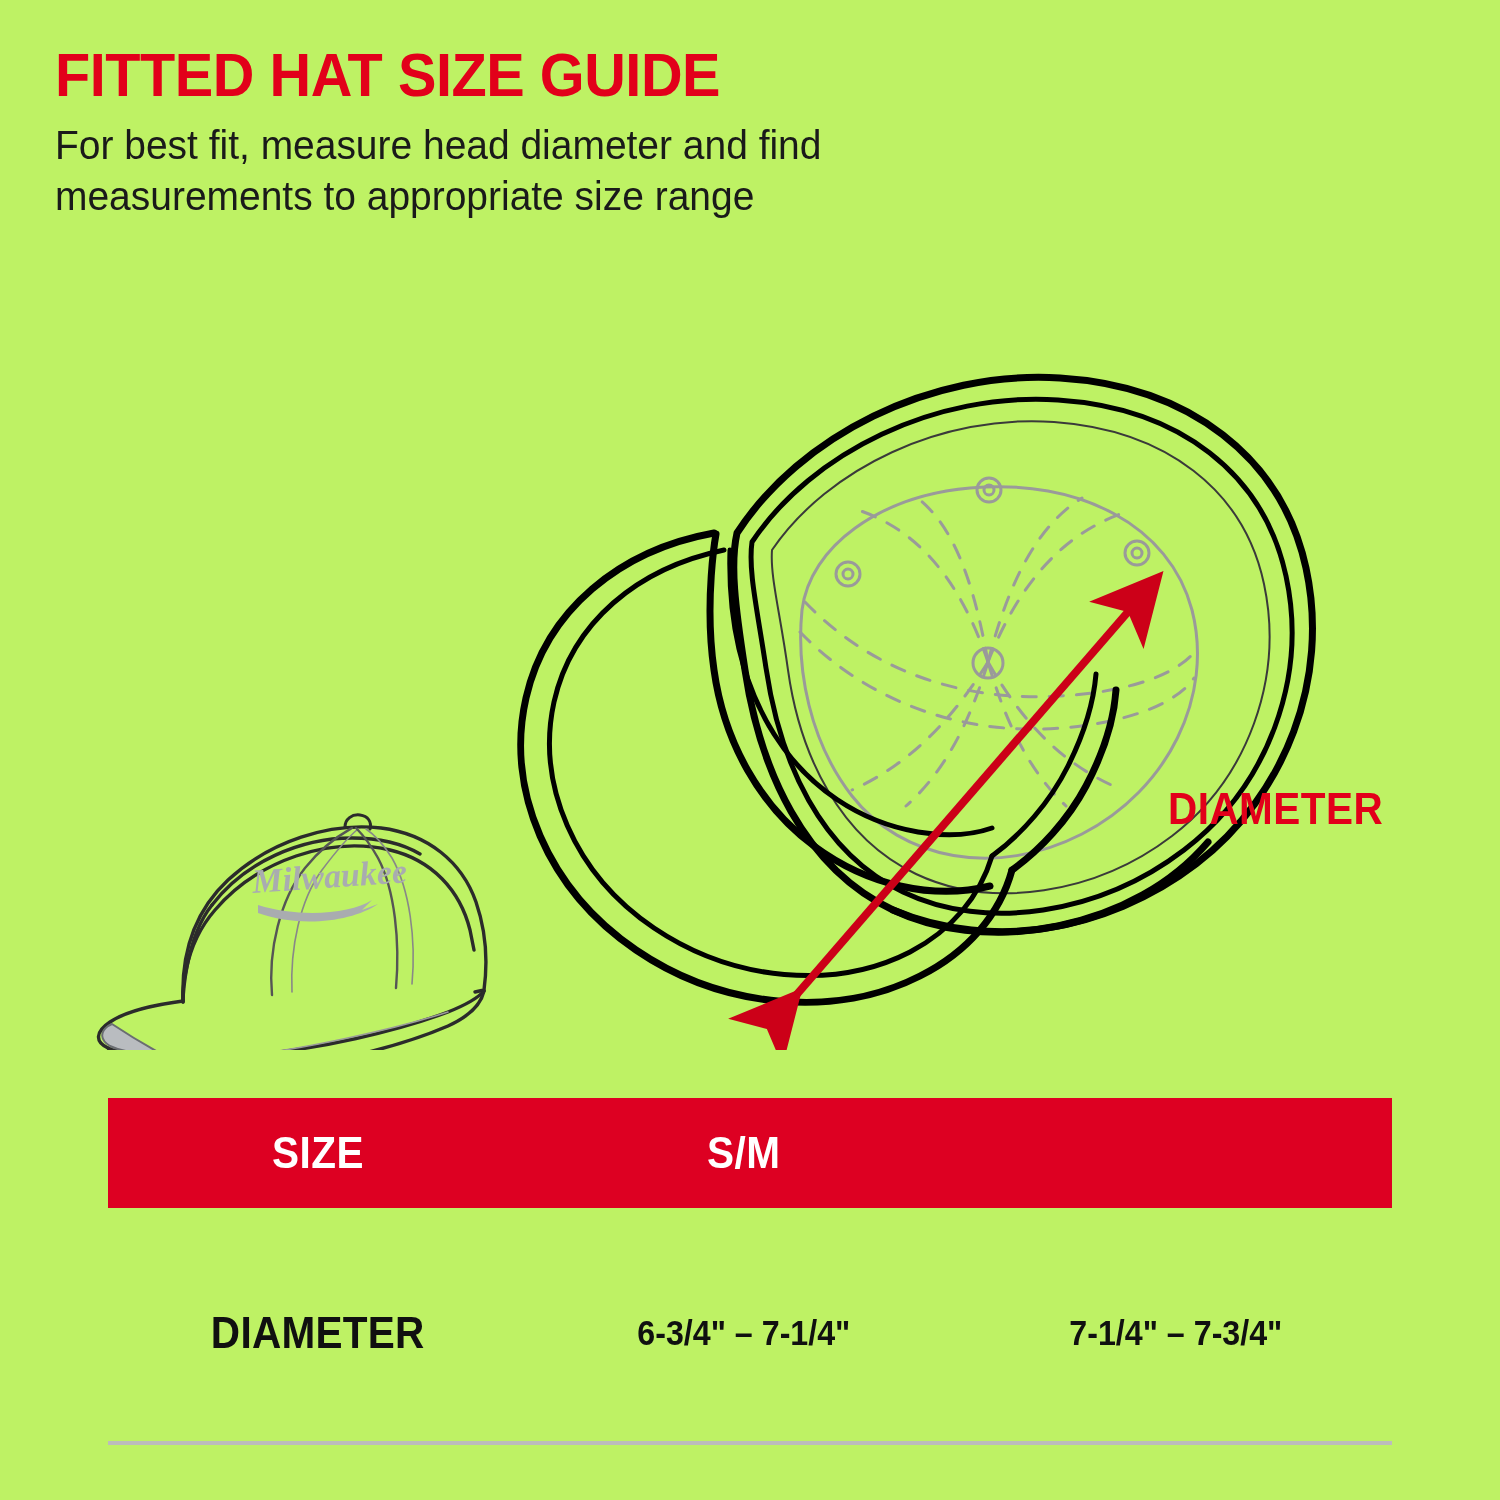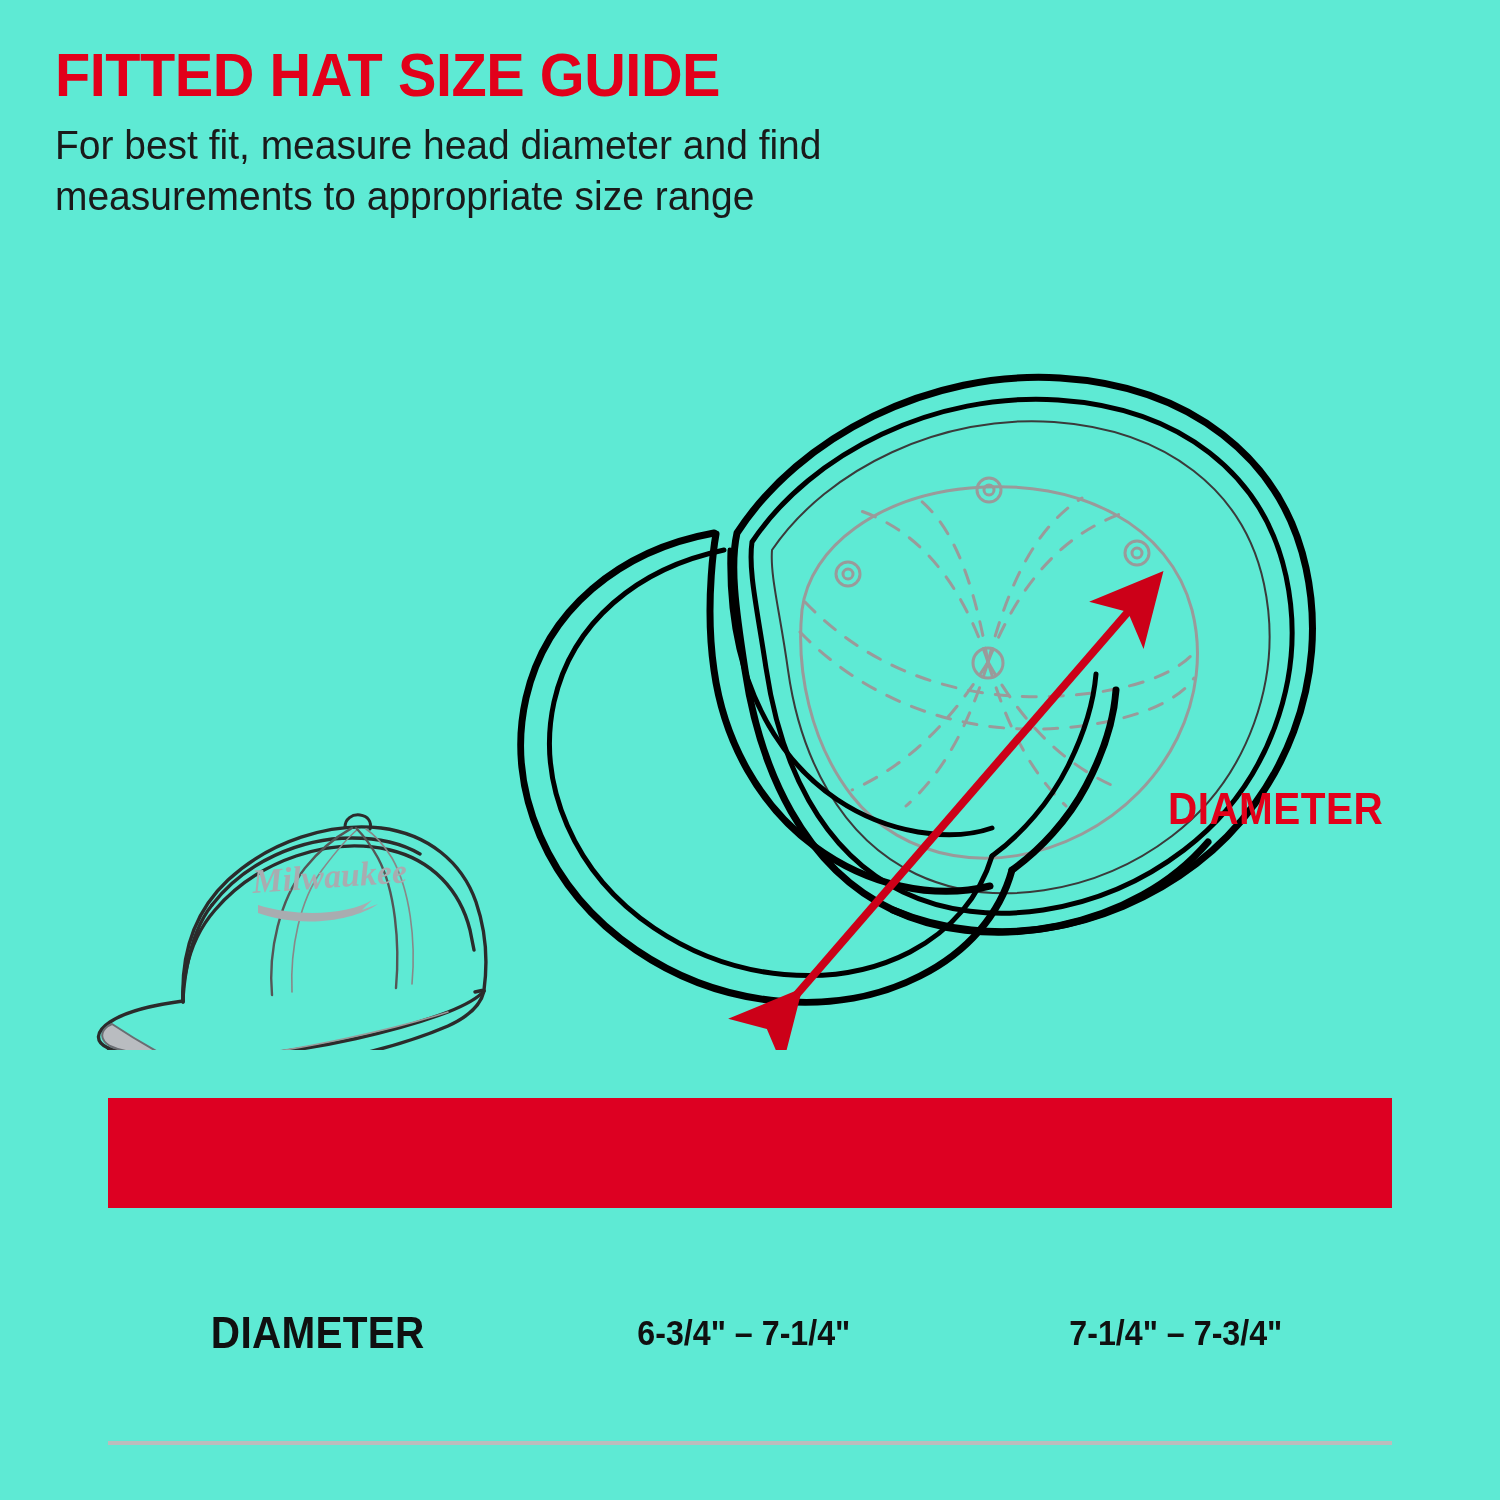--- a/index.html
+++ b/index.html
@@ -4,21 +4,21 @@
 <style>
   html, body {
     margin: 0;
     padding: 0;
     background: #ffffff;
   }
   #page {
     position: relative;
     width: 1500px;
     height: 1500px;
-    background: #5eead4;
+    background: #bef264;
     font-family: "Liberation Sans", sans-serif;
     overflow: hidden;
   }
 
   
   #header {
     position: absolute;
     left: 55px;
     top: 44px;
     width: 1000px;
@@ -264,20 +264,26 @@
 
       <line x1="792" y1="750" x2="1153" y2="333" stroke="#CC0018" stroke-width="8" marker-start="url(#arrowDown)" marker-end="url(#arrowUp)"></line>
     </svg>
   </div>
 
   <div id="diameter-callout">DIAMETER</div>
 
   <div id="size-table">
 
     <div id="header-row" class="trow">
+      <div class="cell-label">
+        <span class="hdr-txt">SIZE</span>
+      </div>
+      <div class="cell-val">
+        <span class="hdr-txt">S/M</span>
+      </div>
     </div>
 
     <div id="data-row" class="trow">
       <div class="cell-label">
         <span class="row-label-txt">DIAMETER</span>
       </div>
       <div class="cell-val">
         <span class="row-val-txt">6-3/4" – 7-1/4"</span>
       </div>
       <div class="cell-val">

